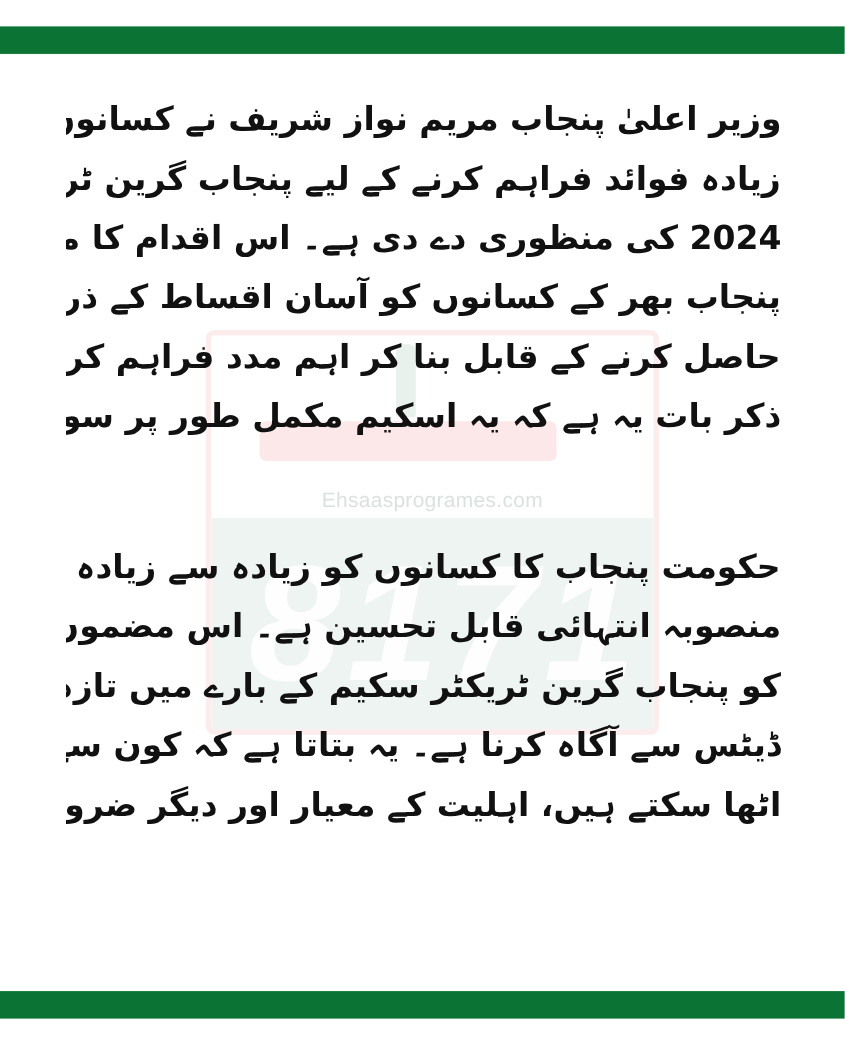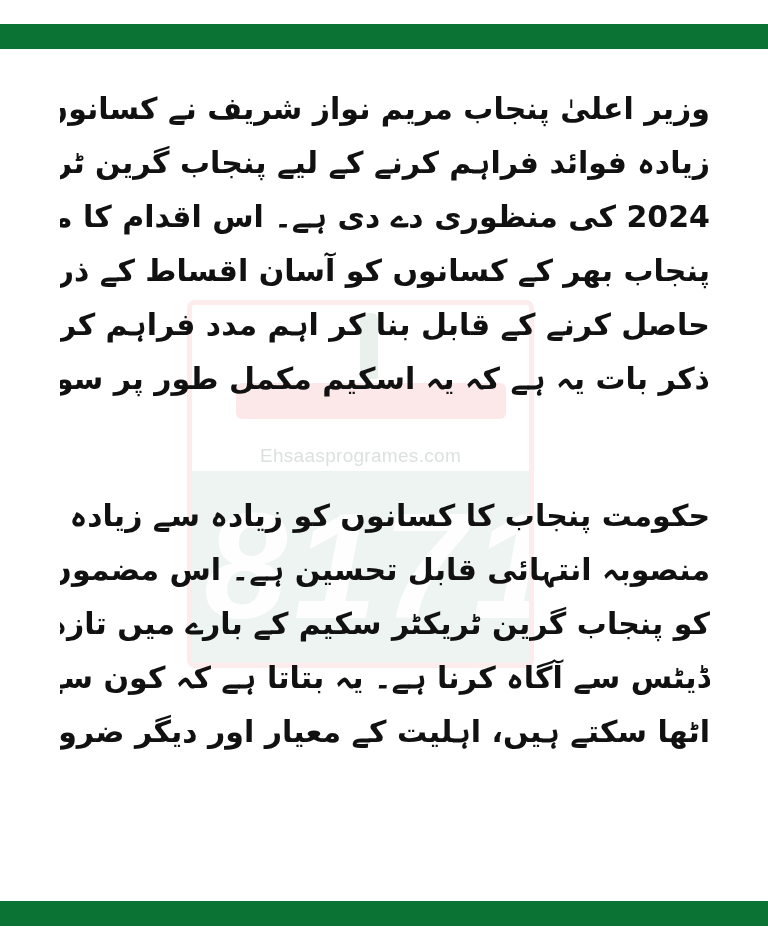--- a/index.html
+++ b/index.html
@@ -21,21 +21,21 @@
       background: #0b7334;
     }
     .bar-top { top: 24px; }
     .bar-bottom { top: 901px; }
 
     
     .watermark {
       position: absolute;
       left: 187px;
       top: 300px;
-      width: 347px;
+      width: 412px;
       height: 368px;
       border: 5px solid rgba(232, 120, 120, 0.14);
       border-radius: 8px;
       overflow: hidden;
       z-index: 0;
     }
     .wm-upper {
       position: absolute;
       left: 0; top: 0;
       width: 100%;

